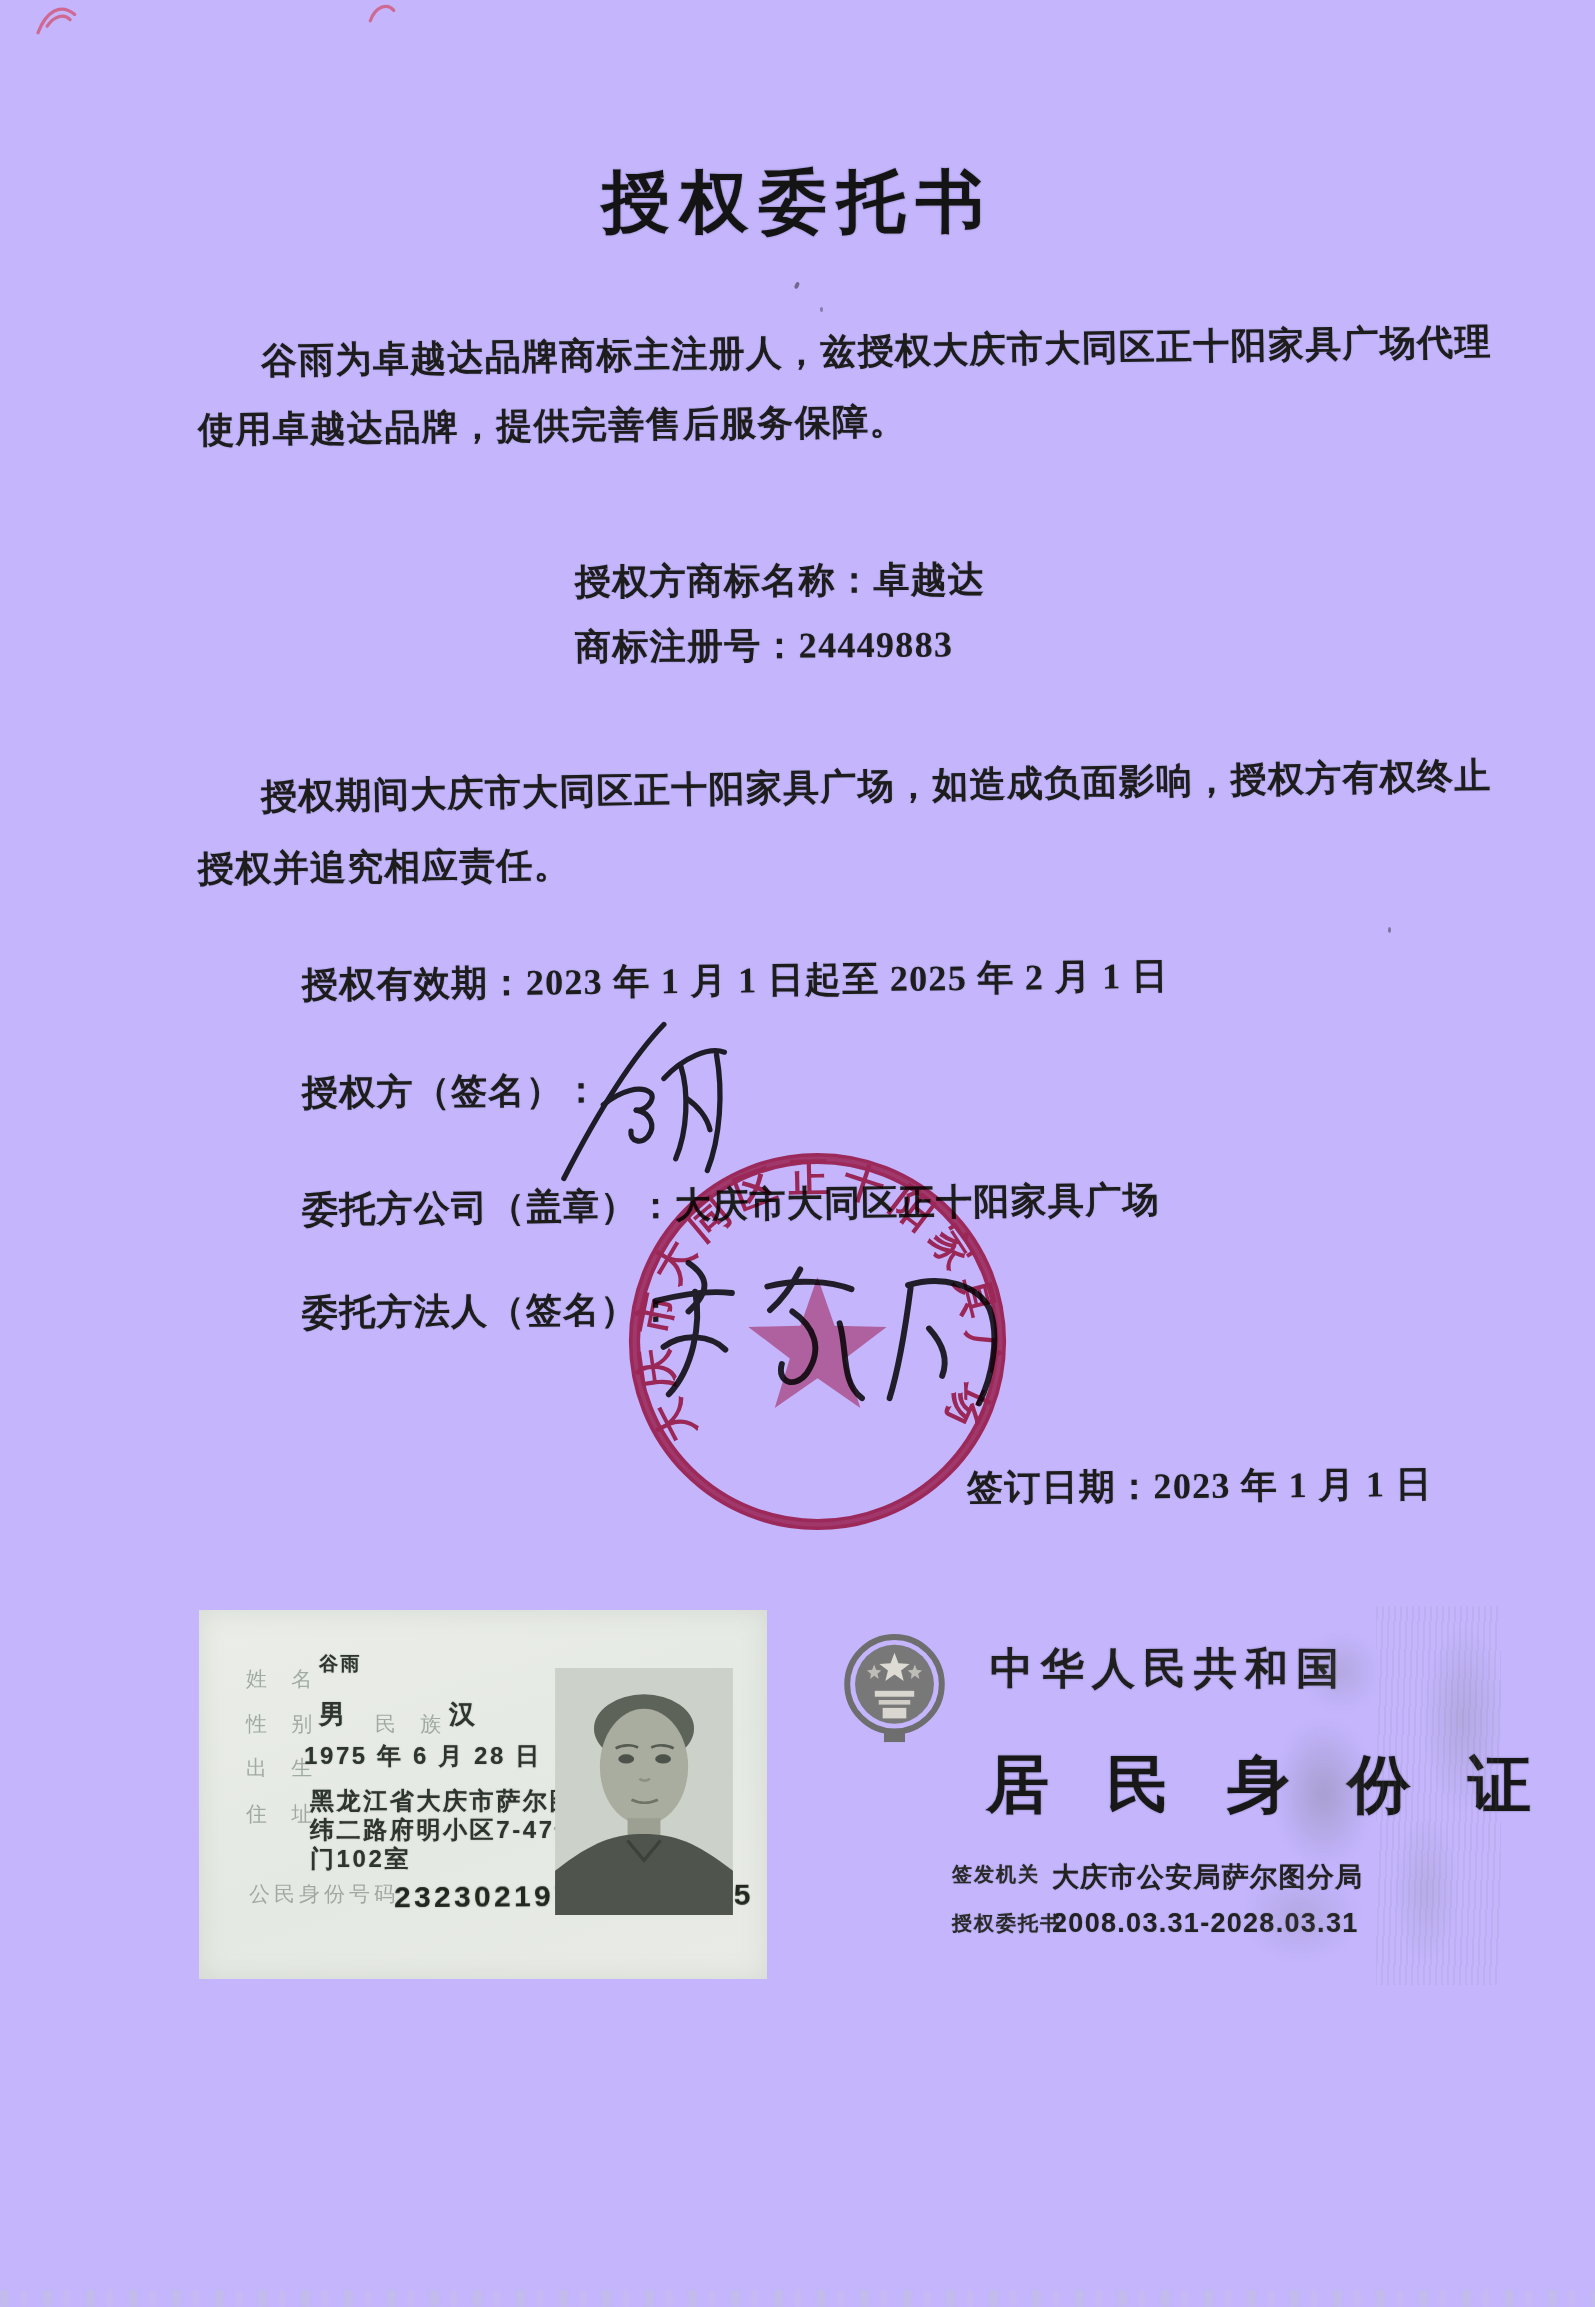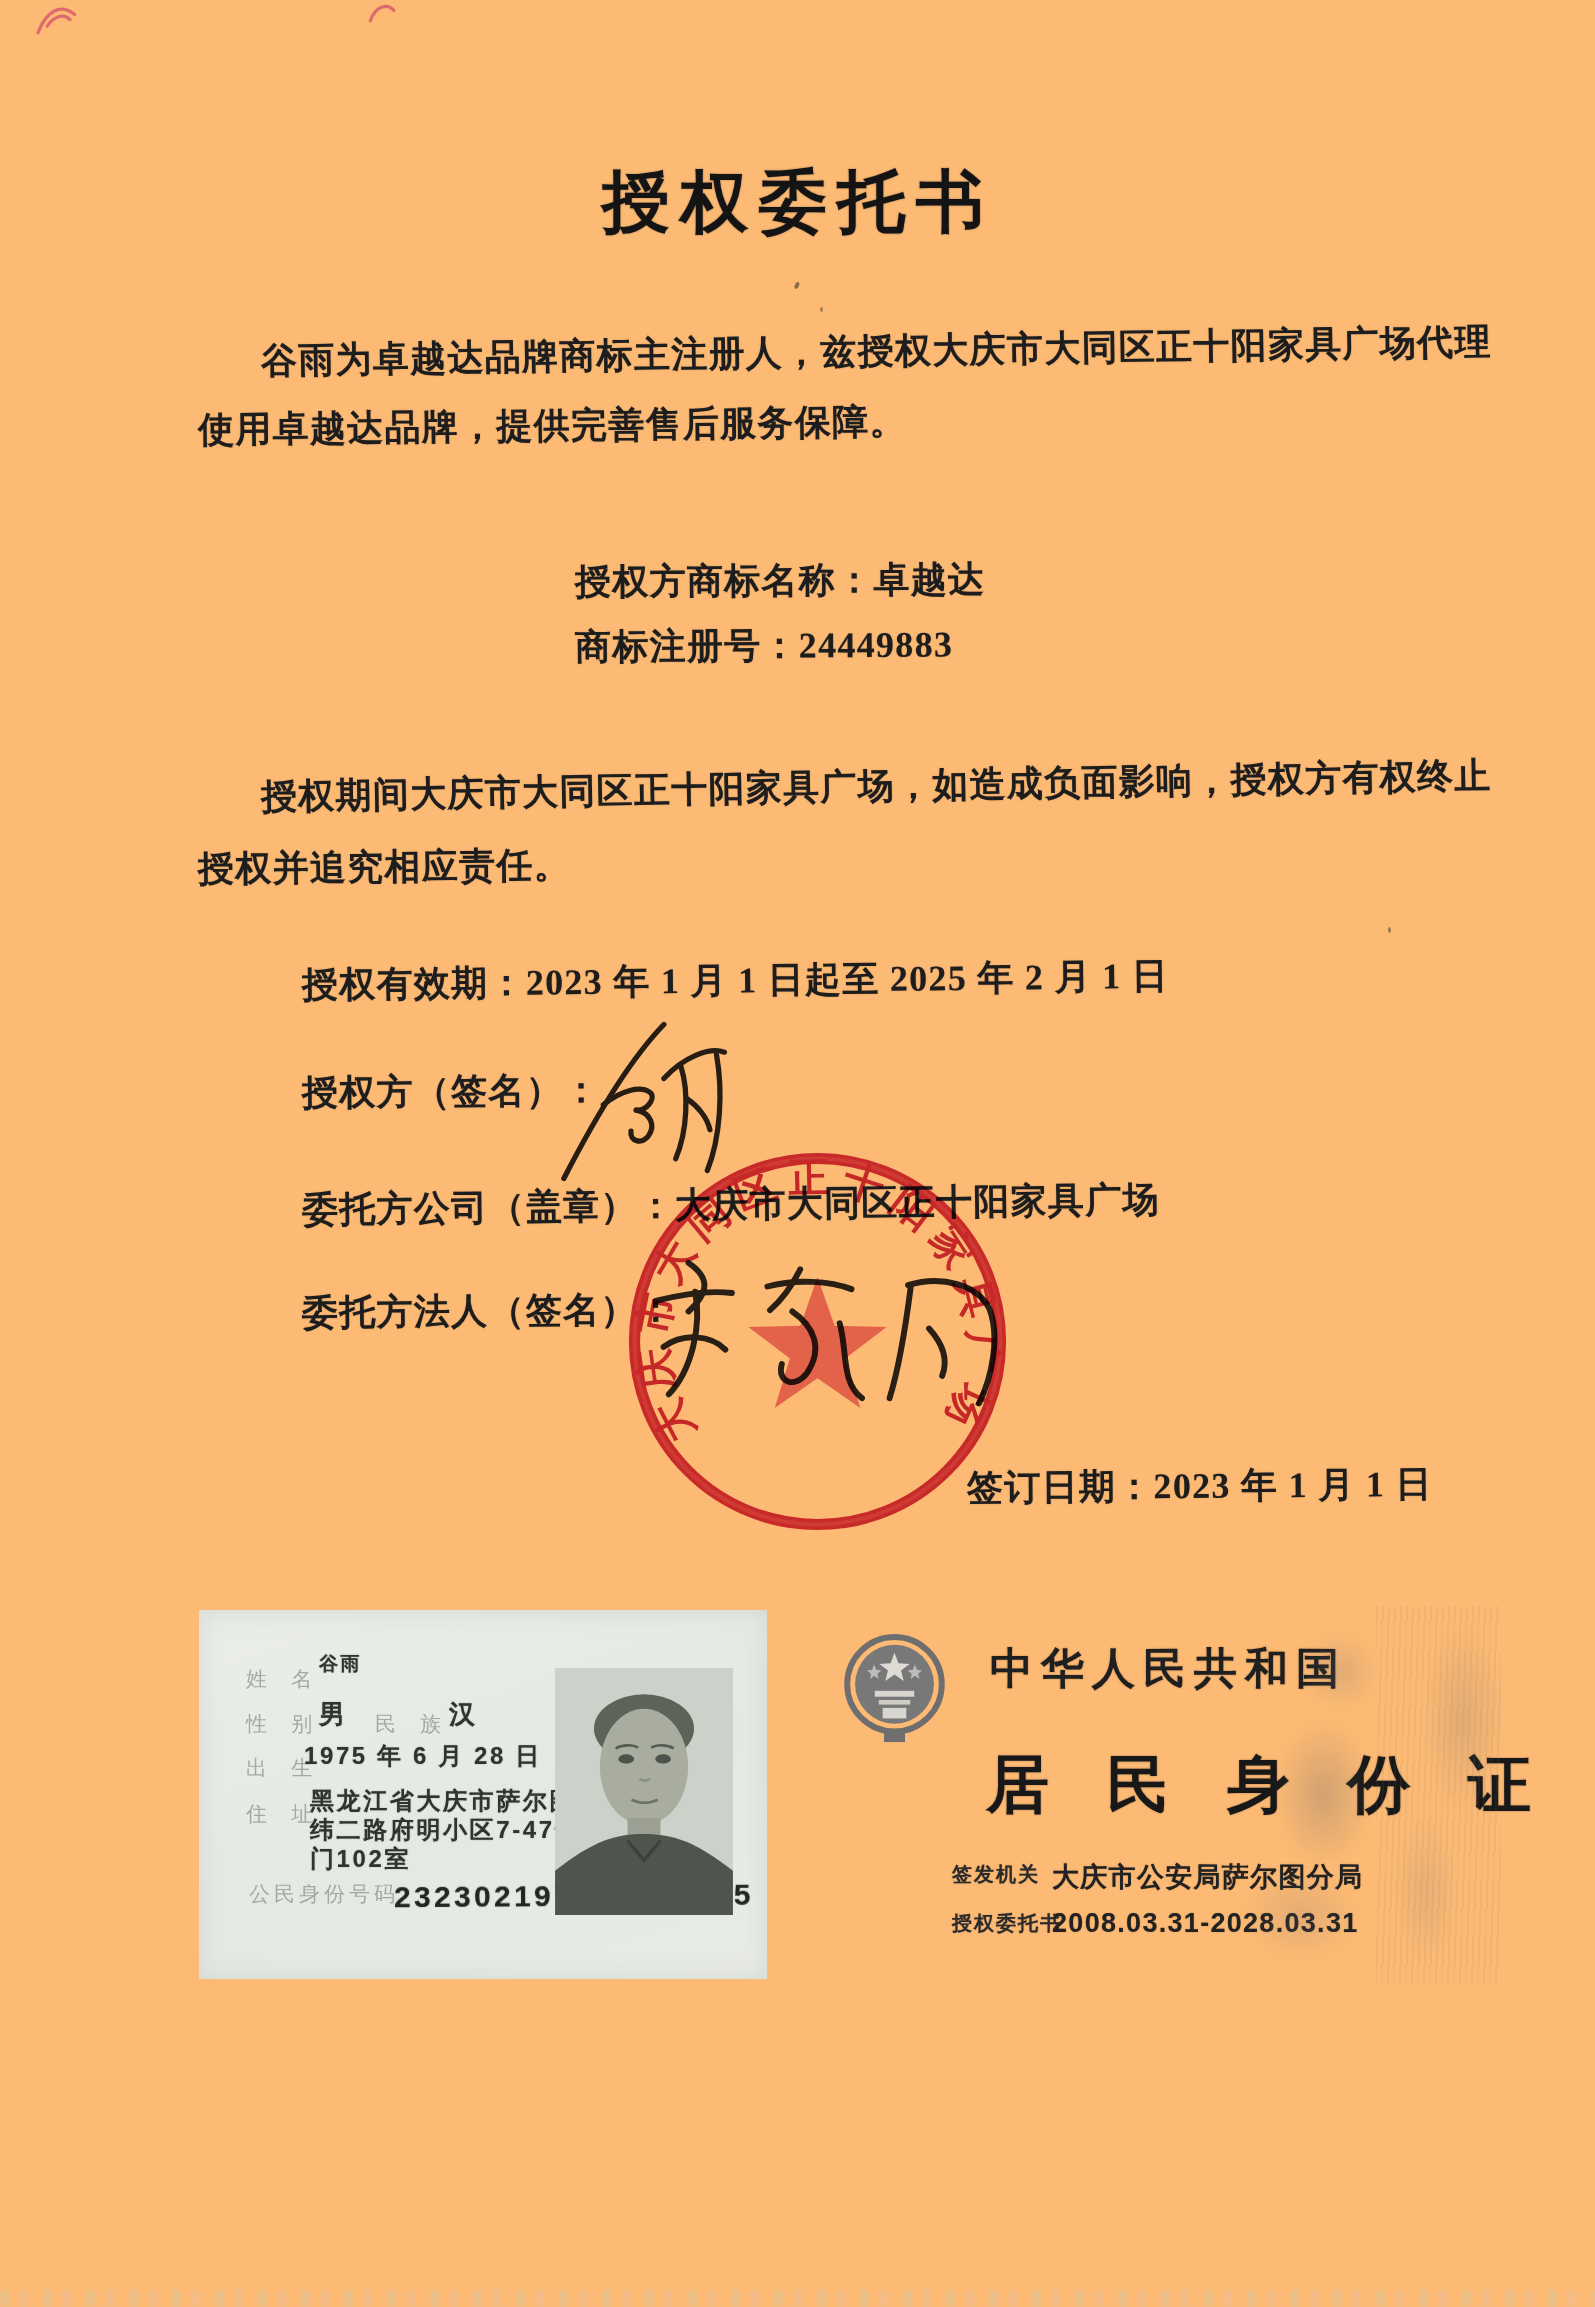--- a/index.html
+++ b/index.html
@@ -1,19 +1,19 @@
 <!DOCTYPE html>
 <html style="font-size:10.5px"><head>
 <meta charset="utf-8">
 <style>
   html,body{margin:0;padding:0;background:#ffffff;}
   #page{
     position:relative;
     width:1596px;height:2307px;
-    background:#fdba74;
+    background:#c4b5fd;
     overflow:hidden;
     font-family:"Liberation Serif","DejaVu Serif",serif;
     color:#1c1c1c;
   }
   .doc-line{
     position:absolute;
     font-size:36px;
     font-weight:600;
     letter-spacing:1.3px;
     white-space:nowrap;

